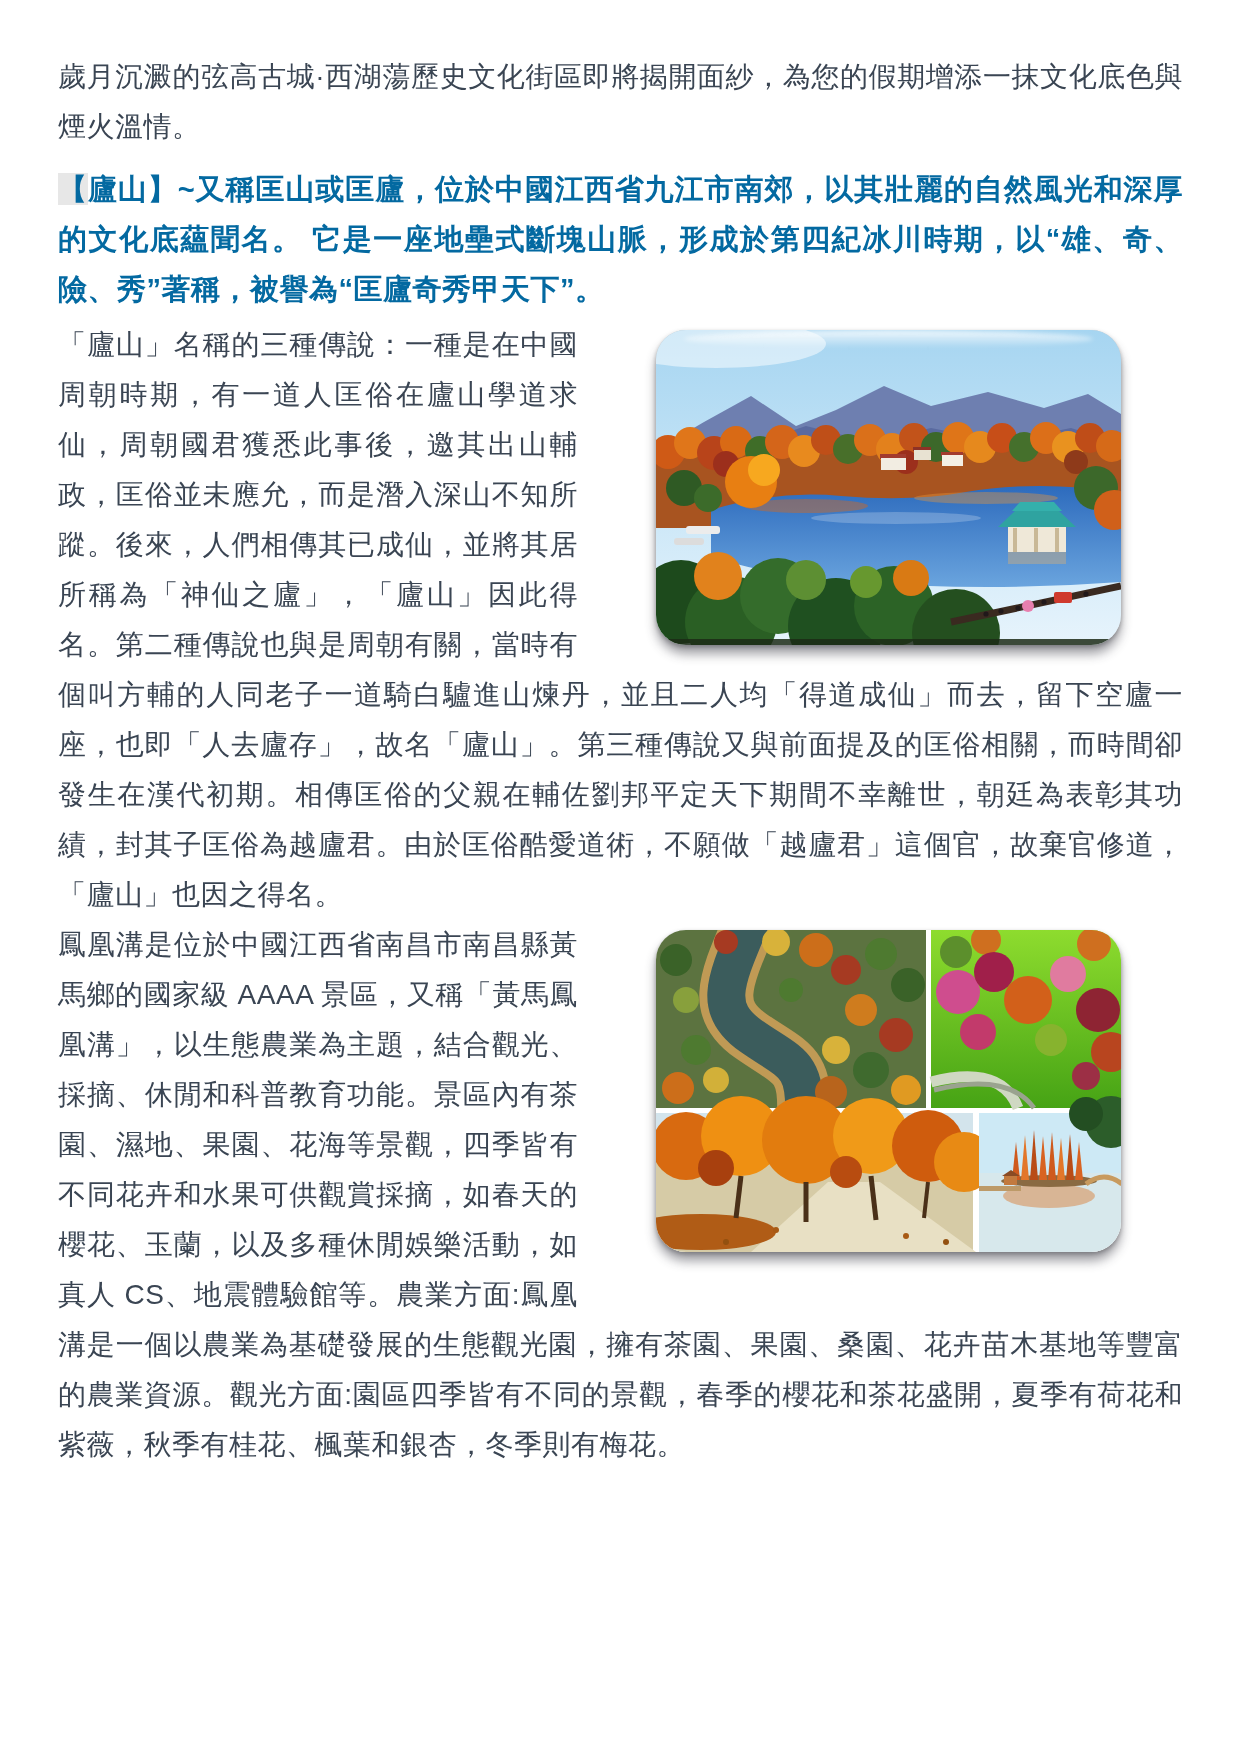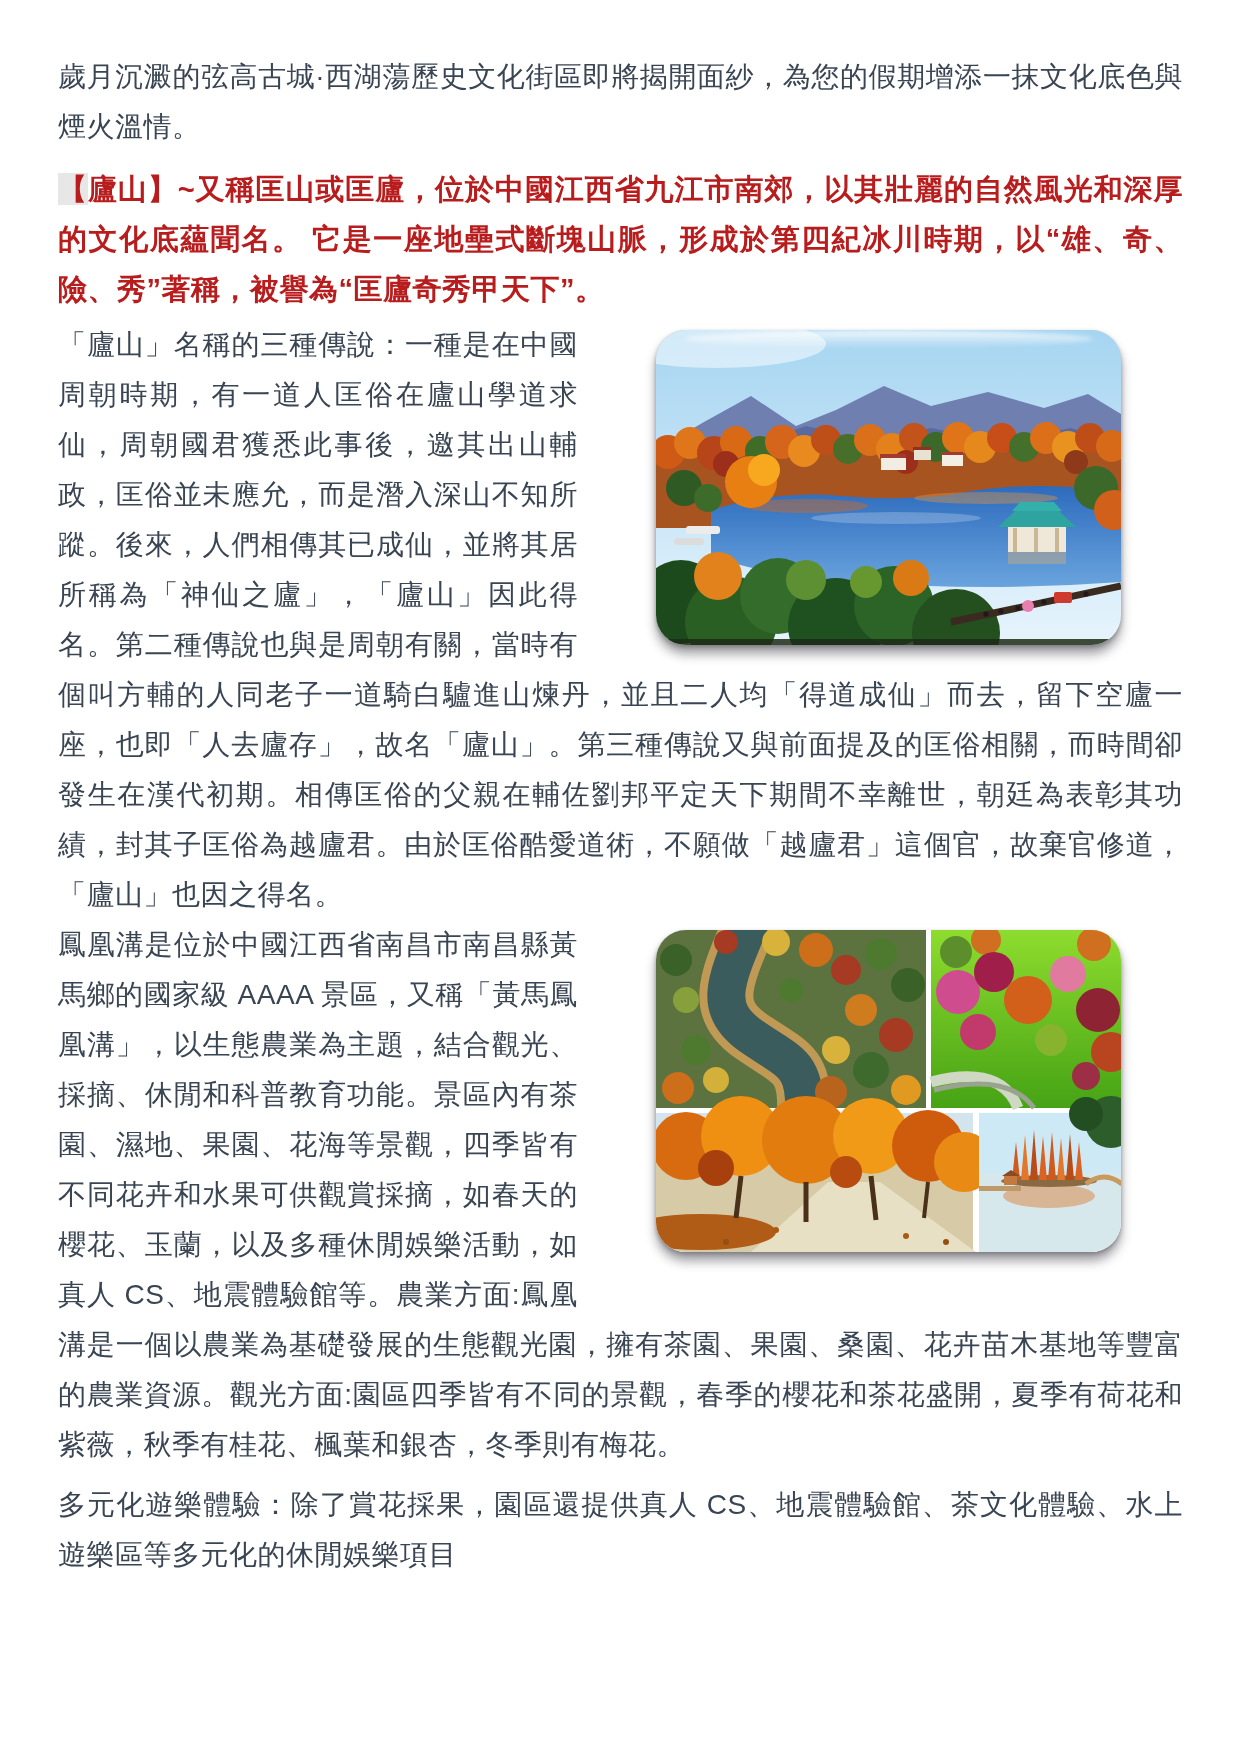--- a/index.html
+++ b/index.html
@@ -13,21 +13,21 @@
     width:1241px;height:1755px;
     padding:52px 58px 40px 58px;
     color:#3a4553;
     font-size:28px;line-height:50px;
     text-align:justify;
     letter-spacing:.5px;
   }
   p{margin:0;}
   .intro{margin-bottom:12px;}
   .blue-head{
-    color:#b91c1c;font-weight:bold;font-size:29px;line-height:50px;
+    color:#0369a1;font-weight:bold;font-size:29px;line-height:50px;
     margin:4px 0 6px 0;
   }
   .hl-char{background:#e7e7e7;}
   .section{overflow:visible;}
   .section::after{content:"";display:block;clear:both;}
   .photo{
     float:right;
     width:465px;
     border-radius:30px;
     overflow:hidden;
@@ -256,15 +256,14 @@
           <path d="M430,254 Q448,240 466,254" stroke="#c89a5e" stroke-width="5" fill="none"></path>
           <rect x="323" y="256" width="42" height="5" fill="#bd9a68"></rect>
           <rect x="348" y="246" width="13" height="9" fill="#c27a3e"></rect>
           <path d="M346,246 L355,240 L364,246 Z" fill="#8a4b24"></path>
         </g>
       </svg>
     </div>
     <p>鳳凰溝是位於中國江西省南昌市南昌縣黃馬鄉的國家級 AAAA 景區，又稱「黃馬鳳凰溝」，以生態農業為主題，結合觀光、採摘、休閒和科普教育功能。景區內有茶園、濕地、果園、花海等景觀，四季皆有不同花卉和水果可供觀賞採摘，如春天的櫻花、玉蘭，以及多種休閒娛樂活動，如真人 CS、地震體驗館等。農業方面:鳳凰溝是一個以農業為基礎發展的生態觀光園，擁有茶園、果園、桑園、花卉苗木基地等豐富的農業資源。觀光方面:園區四季皆有不同的景觀，春季的櫻花和茶花盛開，夏季有荷花和紫薇，秋季有桂花、楓葉和銀杏，冬季則有梅花。</p>
   </div>
 
-  <p class="tail">多元化遊樂體驗：除了賞花採果，園區還提供真人 CS、地震體驗館、茶文化體驗、水上遊樂區等多元化的休閒娛樂項目</p>
 
 </div>
 
 </body></html>

